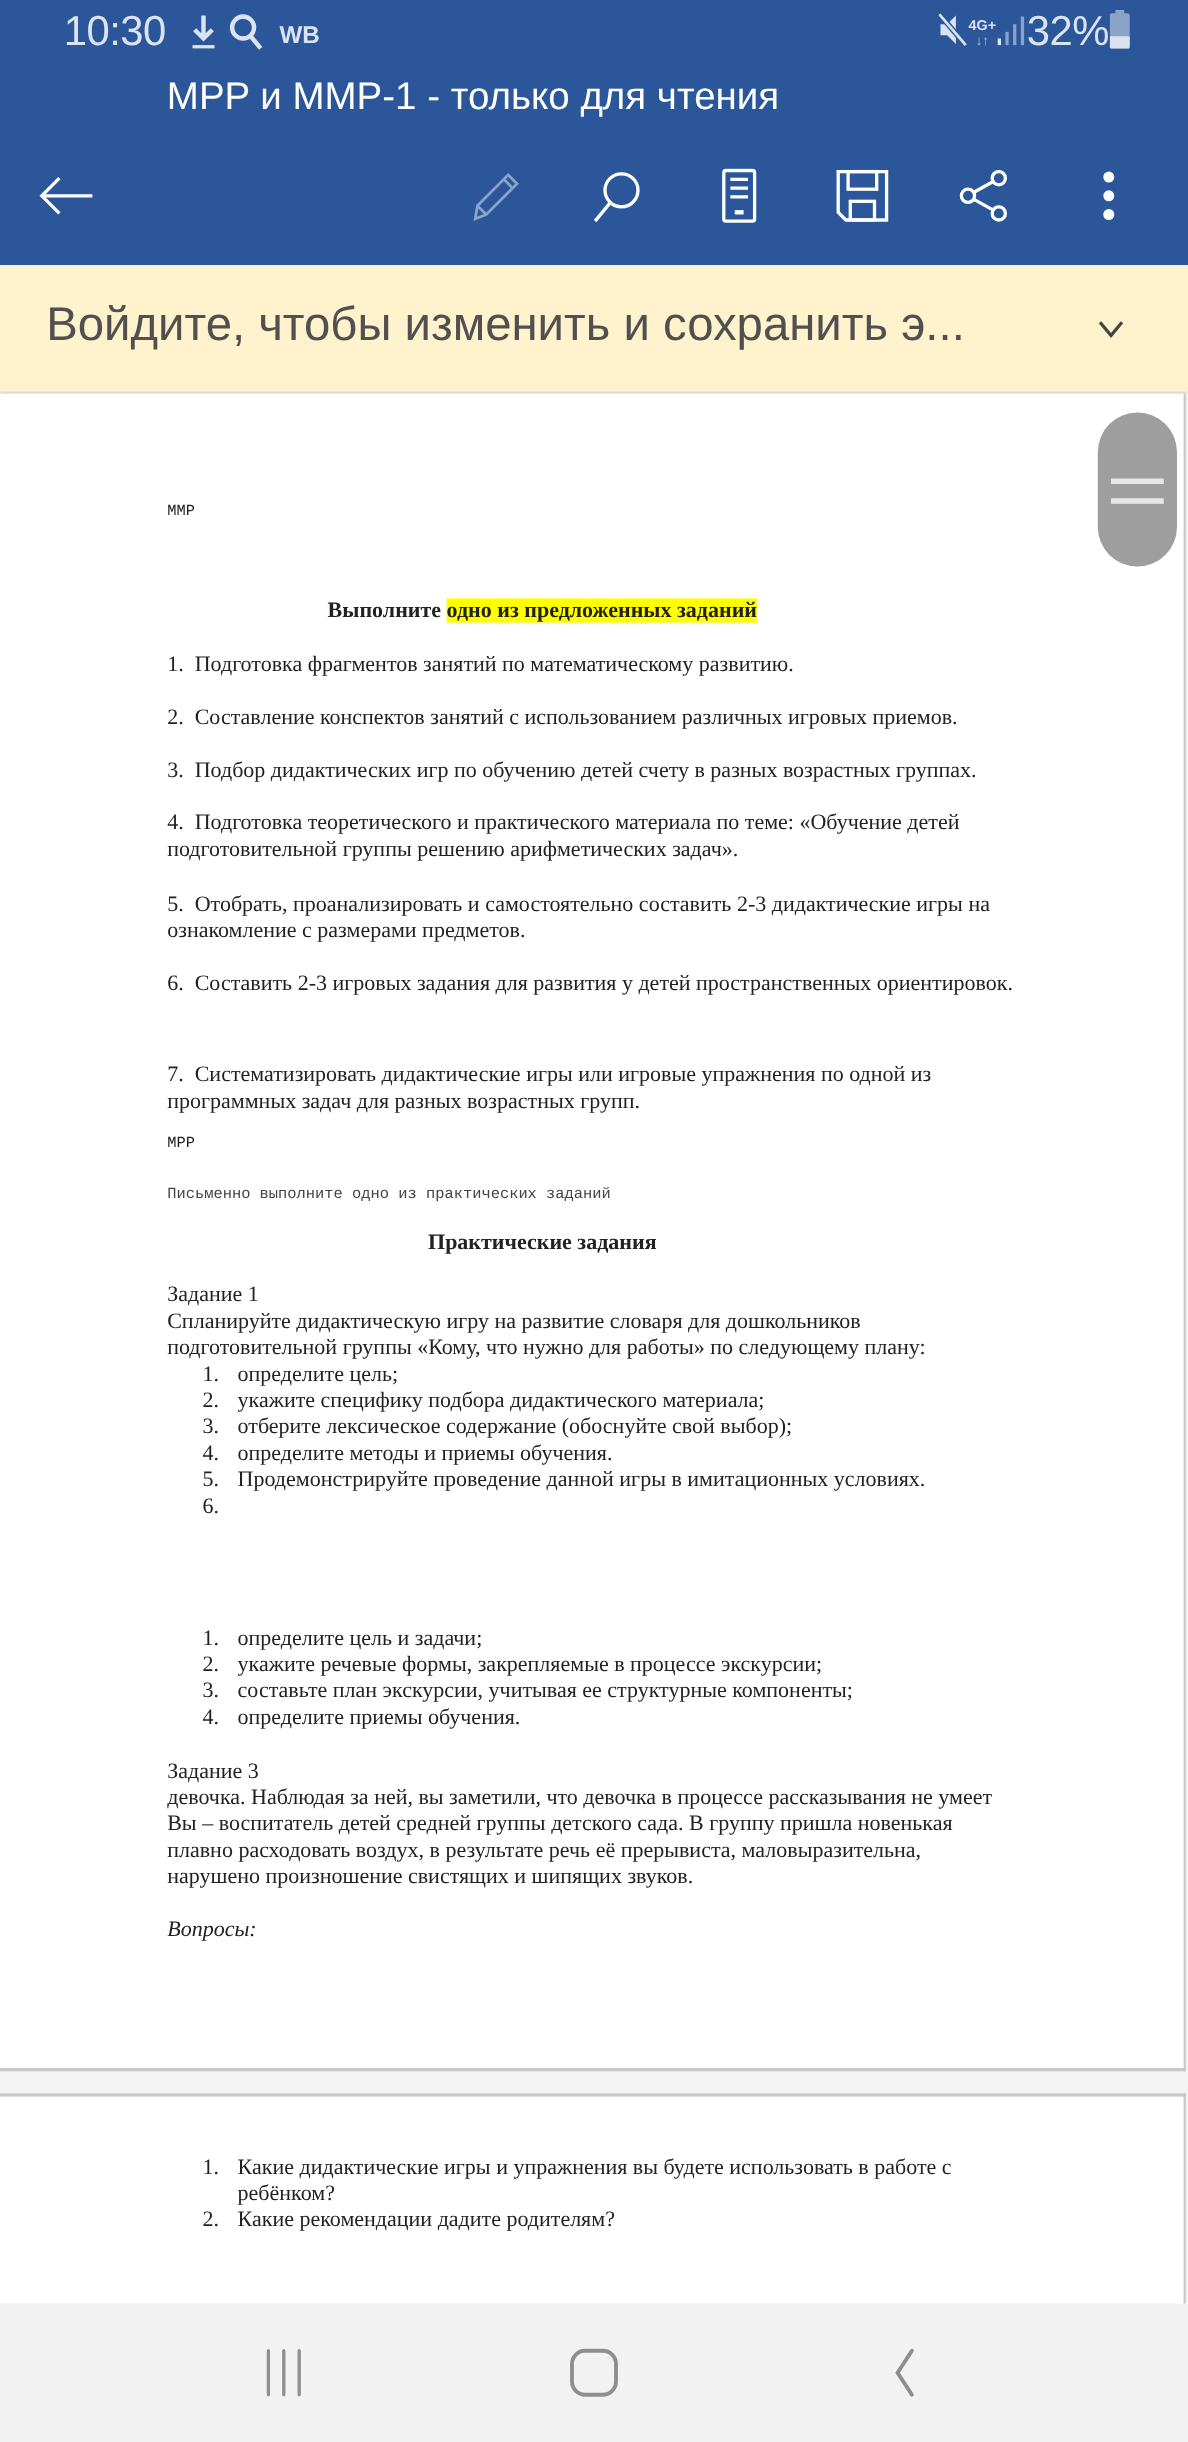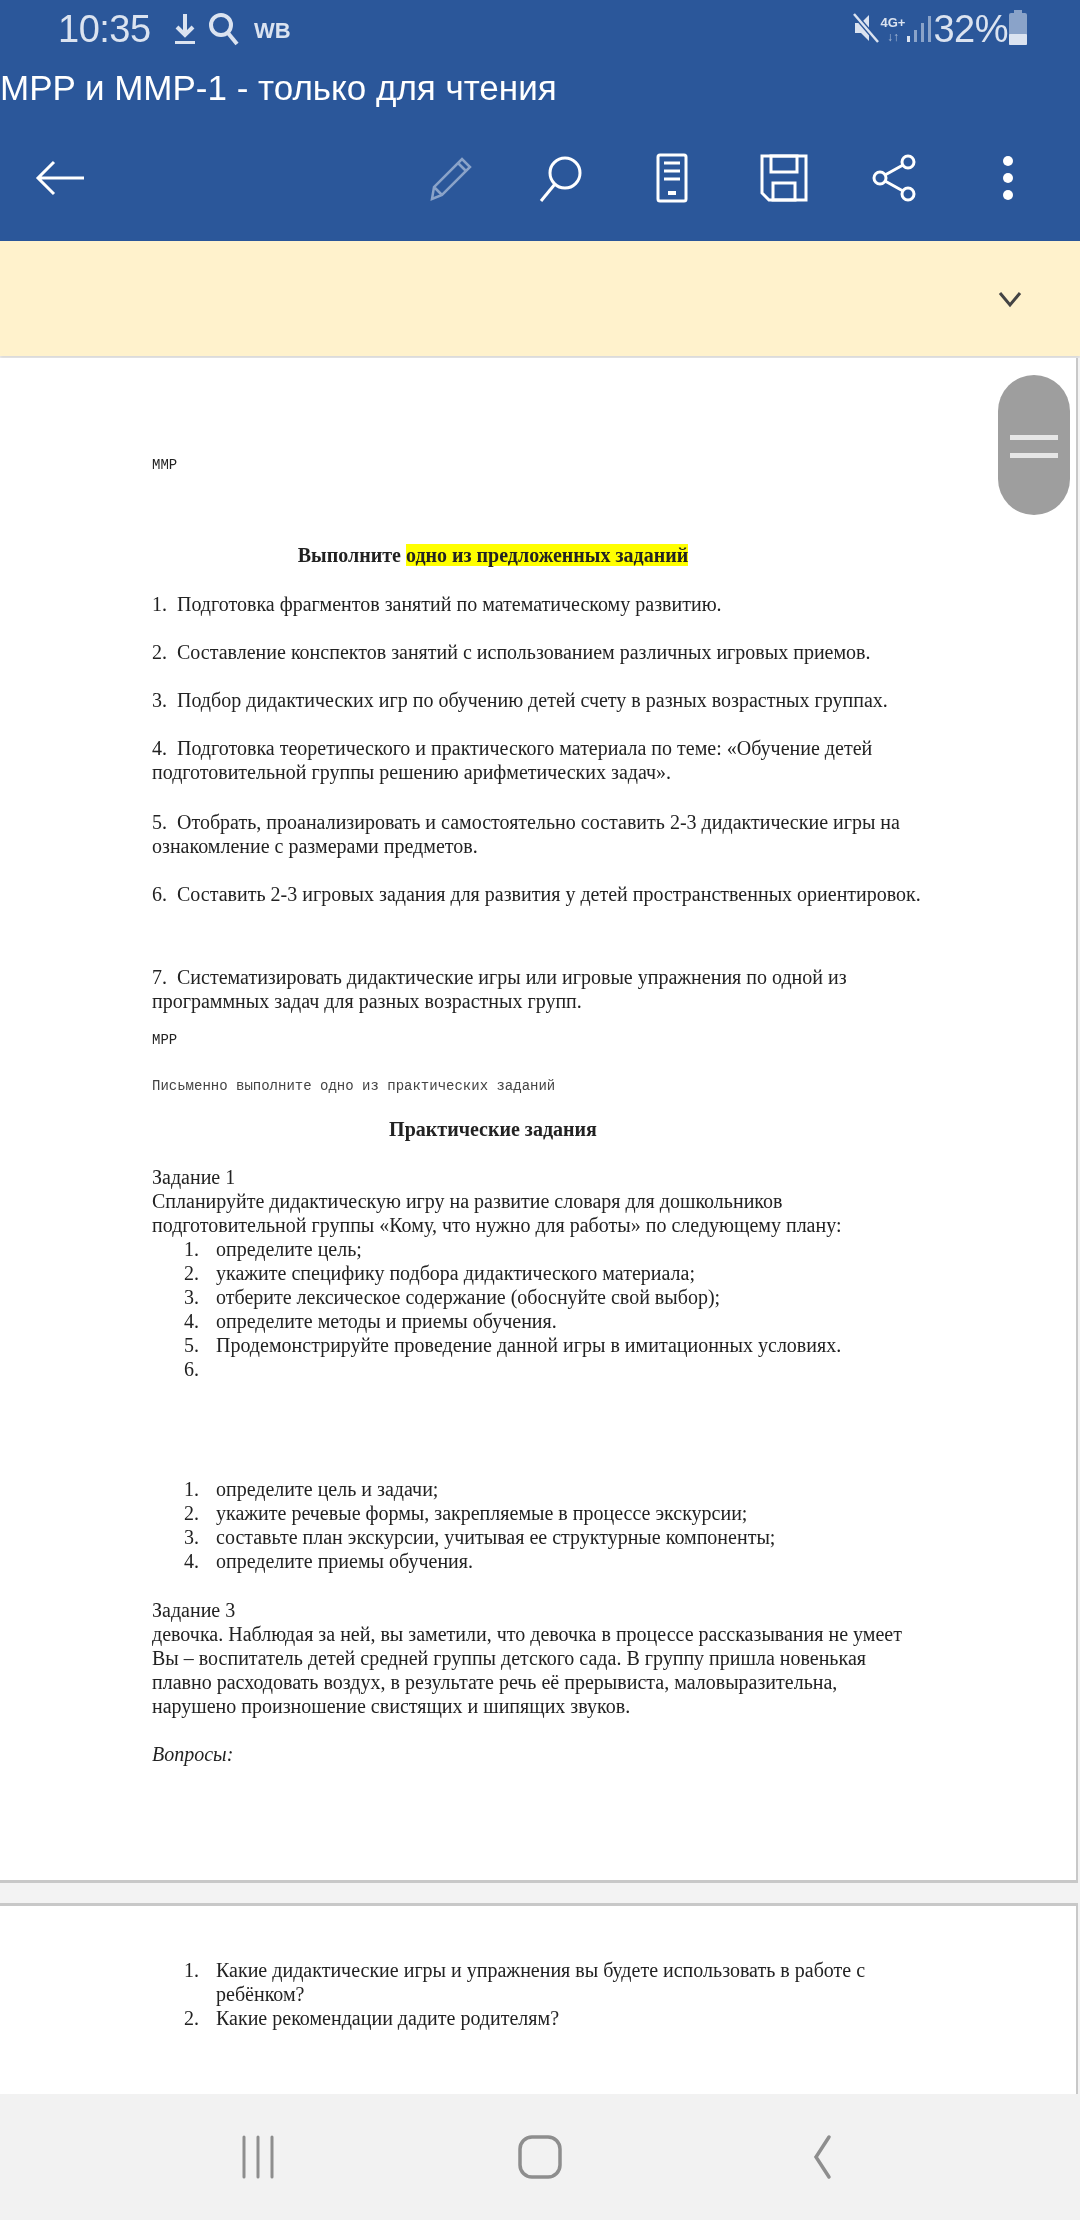--- a/index.html
+++ b/index.html
@@ -6,21 +6,21 @@
   html, body { width: 1080px; height: 2220px; overflow: hidden; background: #f3f3f3; }
   body { position: relative; font-family: "Liberation Sans", sans-serif; }
 
   .header { position: absolute; left: 0; top: 0; width: 1080px; height: 241px; background: #2b579a; color: #fff; }
   .statusbar { position: absolute; left: 0; top: 0; width: 1080px; height: 62px; color: #dbe3f0; }
   .sb-time { position: absolute; left: 58px; top: 8px; font-size: 38px; letter-spacing: -0.5px; }
   .sb-left-icons { position: absolute; left: 172px; top: 12px; display: flex; align-items: center; gap: 10px; }
   .sb-wb { font-size: 22px; font-weight: bold; margin-left: 4px; }
   .sb-right { position: absolute; right: 52px; top: 8px; display: flex; align-items: center; }
   .sb-batt-text { font-size: 38px; letter-spacing: -0.5px; }
-  .title { position: absolute; left: 0; top: 68px; width: 860px; font-size: 35px; color: #fff; }
+  .title { position: absolute; left: 0; top: 68px; width: 860px; text-align: center; font-size: 35px; color: #fff; }
   .toolbar { position: absolute; left: 0; top: 150px; width: 1080px; height: 60px; }
   .tb-btn { position: absolute; top: 0; width: 60px; height: 60px; display: flex; align-items: center; justify-content: center; }
 
   .banner { position: absolute; left: 0; top: 241px; width: 1080px; height: 115px; background: #fff2cc; box-shadow: 0 2px 3px rgba(0,0,0,0.12); }
   .banner-text { position: absolute; left: 42px; top: 30px; font-size: 43px; color: #505050; white-space: nowrap; }
   .banner-chev { position: absolute; left: 990px; top: 38px; width: 40px; height: 40px; }
 
   .doc-area { position: absolute; left: 0; top: 358px; width: 1080px; height: 1737px; background: #f3f3f3; overflow: hidden; }
   .page { position: absolute; left: 0; width: 1078px; background: #fff; border-right: 2px solid #c8c8c8; border-bottom: 3px solid #c8c8c8; }
   .page1 { top: 0; height: 1525px; }
@@ -40,21 +40,21 @@
   .scroll-thumb .bar { position: absolute; left: 12px; width: 48px; height: 5px; background: #e6e6e6; }
 
   .navbar { position: absolute; left: 0; top: 2094px; width: 1080px; height: 126px; background: #f2f2f2; }
   .nav-btn { position: absolute; top: 30px; width: 80px; height: 70px; display: flex; align-items: center; justify-content: center; }
 </style>
 </head>
 <body>
 
 <div class="header">
   <div class="statusbar">
-    <span class="sb-time">10:35</span>
+    <span class="sb-time">10:30</span>
     <div class="sb-left-icons">
       <span>
         <svg width="26" height="34" viewBox="0 0 26 34">
             <path d="M13 2 V22 M5 15 L13 23 L21 15" stroke="#dbe3f0" stroke-width="4" fill="none"></path>
             <rect x="3" y="29" width="20" height="3" fill="#dbe3f0"></rect>
           </svg>
       </span>
       <span>
         <svg width="32" height="34" viewBox="0 0 32 34">
             <circle cx="13" cy="13" r="10" stroke="#dbe3f0" stroke-width="4" fill="none"></circle>
@@ -154,20 +154,21 @@
             <circle cx="7" cy="6" r="5" fill="#fff"></circle>
             <circle cx="7" cy="23" r="5" fill="#fff"></circle>
             <circle cx="7" cy="40" r="5" fill="#fff"></circle>
           </svg>
       </span>
     </div>
   </div>
 </div>
 
 <div class="banner">
+  <span class="banner-text">Войдите, чтобы изменить и сохранить э...</span>
   <span class="banner-chev">
     <svg width="40" height="40" viewBox="0 0 40 40">
         <path d="M10 14 L20 26 L30 14" stroke="#444" stroke-width="3" fill="none"></path>
       </svg>
   </span>
 </div>
 
 <div class="doc-area">
   <div class="page page1 doc">
 

